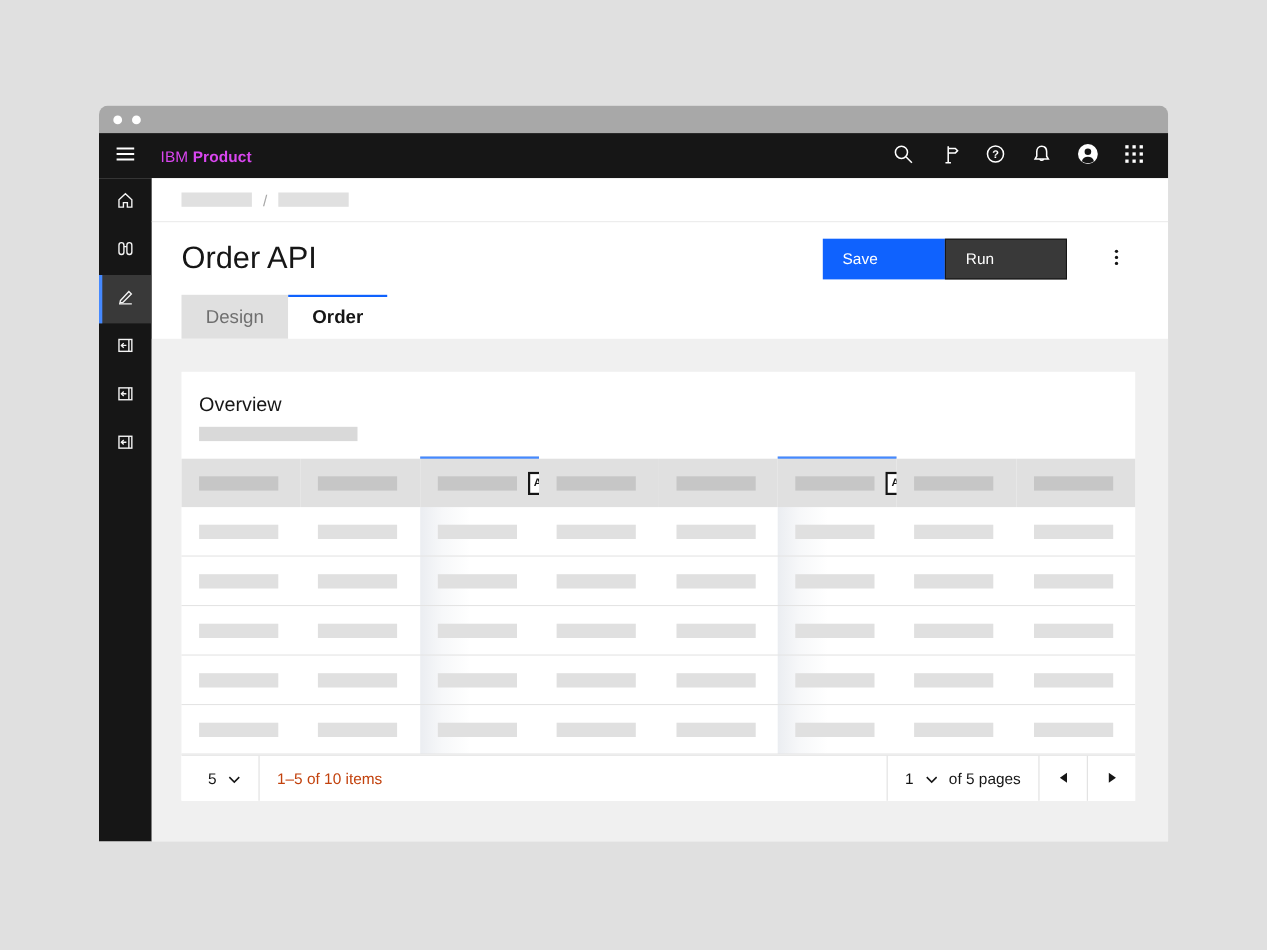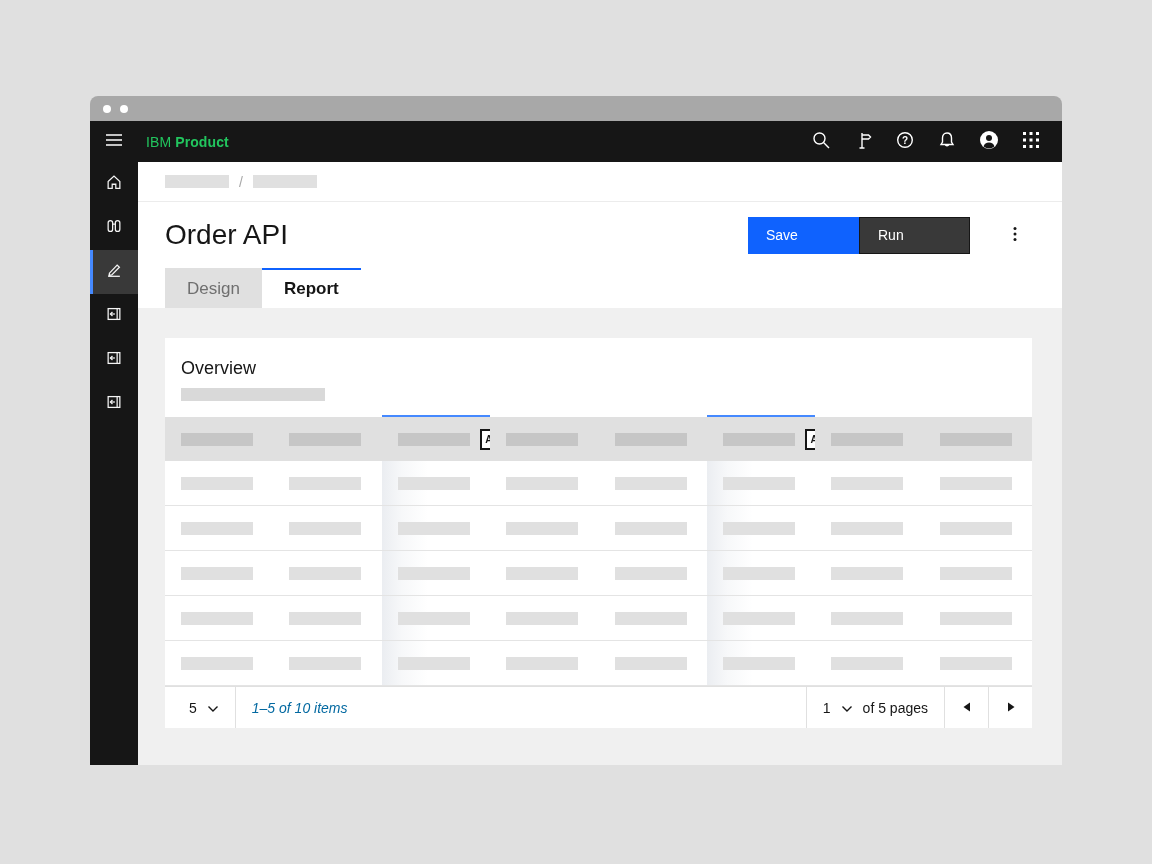--- a/index.html
+++ b/index.html
@@ -24,21 +24,21 @@
   
   .appheader {
     height:41px; flex:0 0 41px; background:#161616;
     display:flex; align-items:center; padding:0 10px 0 0;
   }
   .icon-btn {
     width:41px; height:41px; display:flex; align-items:center; justify-content:center;
     background:transparent; border:none; cursor:pointer;
   }
   .hamburger { width:48px; }
-  .brand { color:#22c55e; font-size:14px; margin-left:8px; letter-spacing:.1px; }
+  .brand { color:#d946ef; font-size:14px; margin-left:8px; letter-spacing:.1px; }
   .brand b { font-weight:700; }
   .header-actions { margin-left:auto; display:flex; align-items:center; }
   .header-actions .icon-btn { width:42px; }
   
   .window-body { flex:1; display:flex; min-height:0; }
   .sidenav { width:48px; flex:0 0 48px; background:#161616; }
   .nav-item {
     width:48px; height:44px; display:flex; align-items:center; justify-content:center;
     cursor:pointer; border-left:3px solid transparent; padding-right:3px;
   }
@@ -104,21 +104,21 @@
   }
   
   .pagination {
     height:42px; border-top:1px solid #e0e0e0; display:flex; align-items:center;
     font-size:14px; color:#161616; background:#ffffff;
   }
   .pg-size {
     height:100%; display:flex; align-items:center; gap:10px; padding:0 16px 0 24px;
     border-right:1px solid #e0e0e0; cursor:pointer;
   }
-  .pg-items { padding-left:16px; color:#0369a1;font-style:italic; }
+  .pg-items { padding-left:16px; color:#c2410c; }
   .pg-right { margin-left:auto; display:flex; align-items:center; height:100%; }
   .pg-page {
     height:100%; display:flex; align-items:center; gap:10px; padding:0 16px;
     border-left:1px solid #e0e0e0; cursor:pointer;
   }
   .pg-nav {
     width:44px; height:100%; border:none; background:transparent; cursor:pointer;
     border-left:1px solid #e0e0e0; display:flex; align-items:center; justify-content:center;
   }
 </style>
@@ -289,21 +289,21 @@
                   <circle cx="8" cy="9" r="1.5"></circle>
                   <circle cx="8" cy="14.5" r="1.5"></circle>
                 </svg>
             </span>
           </button>
         </div>
       </div>
 
       <div class="tabs-row">
         <div class="tab inactive">Design</div>
-        <div class="tab active">Report</div>
+        <div class="tab active">Order</div>
       </div>
 
       <div class="content">
         <div class="card">
           <div class="overview">
             <h2>Overview</h2>
             <div class="sk sk-overview"></div>
           </div>
 
           <div id="report-table">

